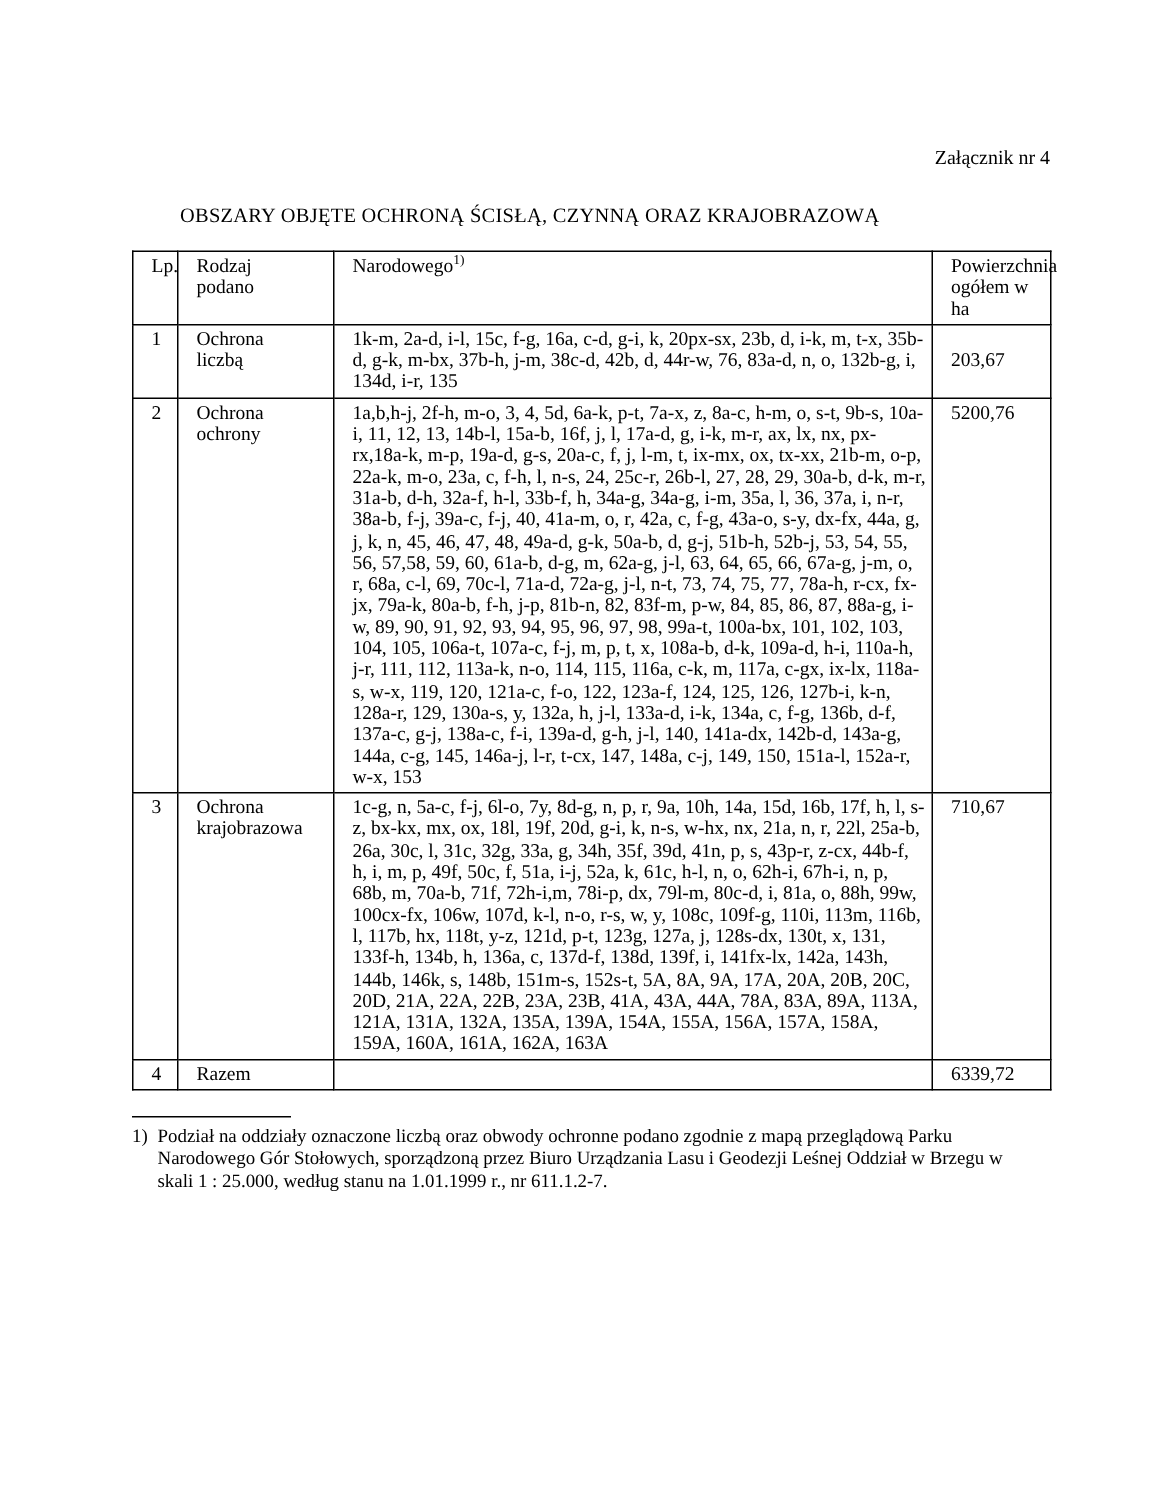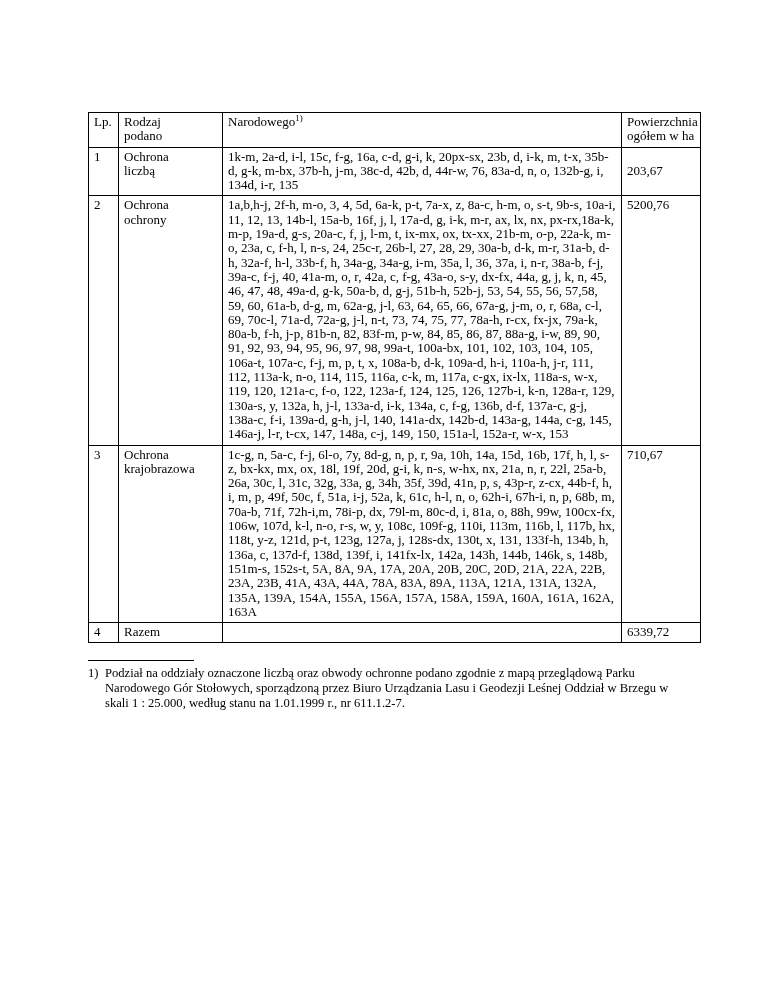--- a/index.html
+++ b/index.html
@@ -37,21 +37,21 @@
     margin-top: 15px;
   }
   table.main th,
   table.main td {
     border: 1px solid #000;
     font-size: 13px;
     line-height: 14.3px;
     font-weight: normal;
     text-align: left;
     vertical-align: top;
-    padding: 2px 4px 3px 5px;
+    padding: 2px 4px 3px 12px;
   }
   col.c-lp  { width: 30px; }
   col.c-rod { width: 104px; }
   col.c-lok { width: 399px; }
   col.c-pow { width: 79px; }
   .wrap-narrow { display: inline-block; max-width: 76px; }
   td.loc { text-align: justify; }
   td.pow { text-align: right; padding-right: 8px; }
   tbody tr.row-1 td.pow { vertical-align: middle; }
   sup.fnref { font-size: 9px; line-height: 0; vertical-align: super; }
@@ -72,21 +72,23 @@
   .fn-text {
     flex: 0 1 auto;
     max-width: 578px;
   }
 </style>
 </head>
 <body>
 
 <div class="page">
 
+  <div class="attachment">Załącznik nr 4</div>
 
+  <div class="doc-title">OBSZARY OBJĘTE OCHRONĄ ŚCISŁĄ, CZYNNĄ ORAZ KRAJOBRAZOWĄ</div>
 
   <table class="main">
     <colgroup>
       <col class="c-lp">
         <col class="c-rod">
         <col class="c-lok">
         <col class="c-pow">
     </colgroup>
     <thead>
       <tr>

